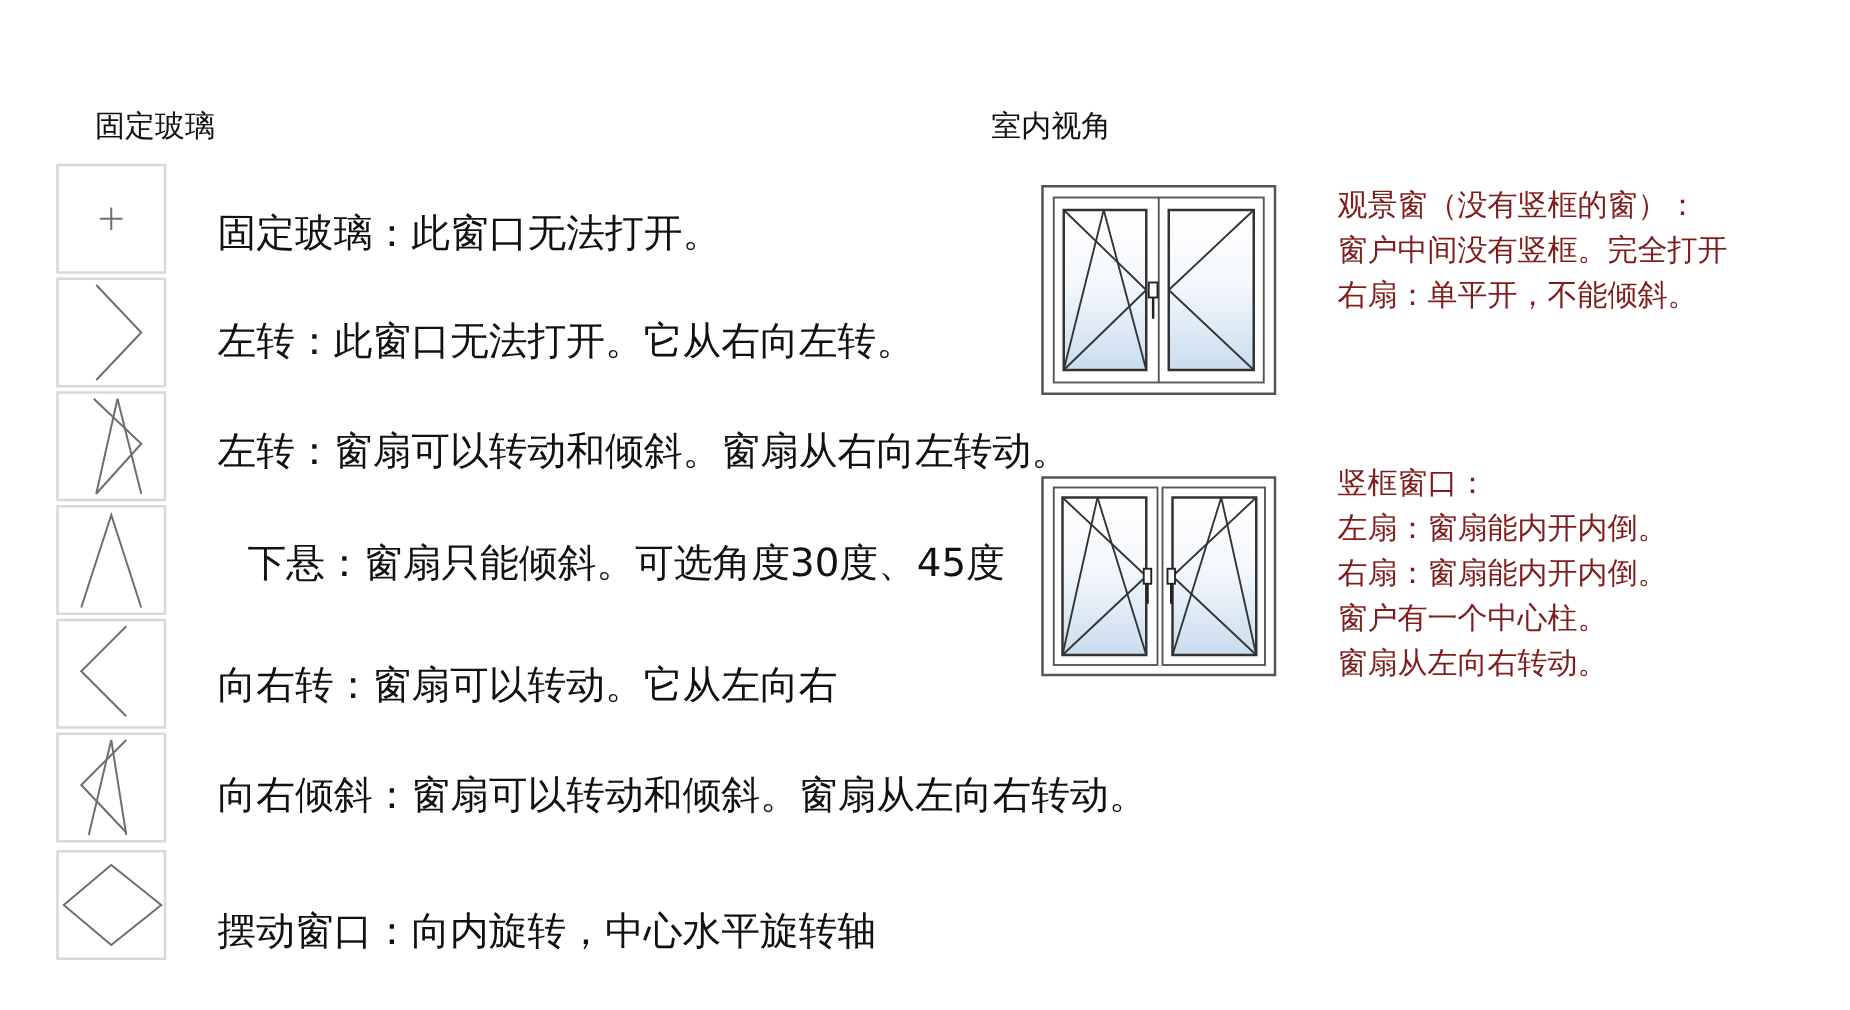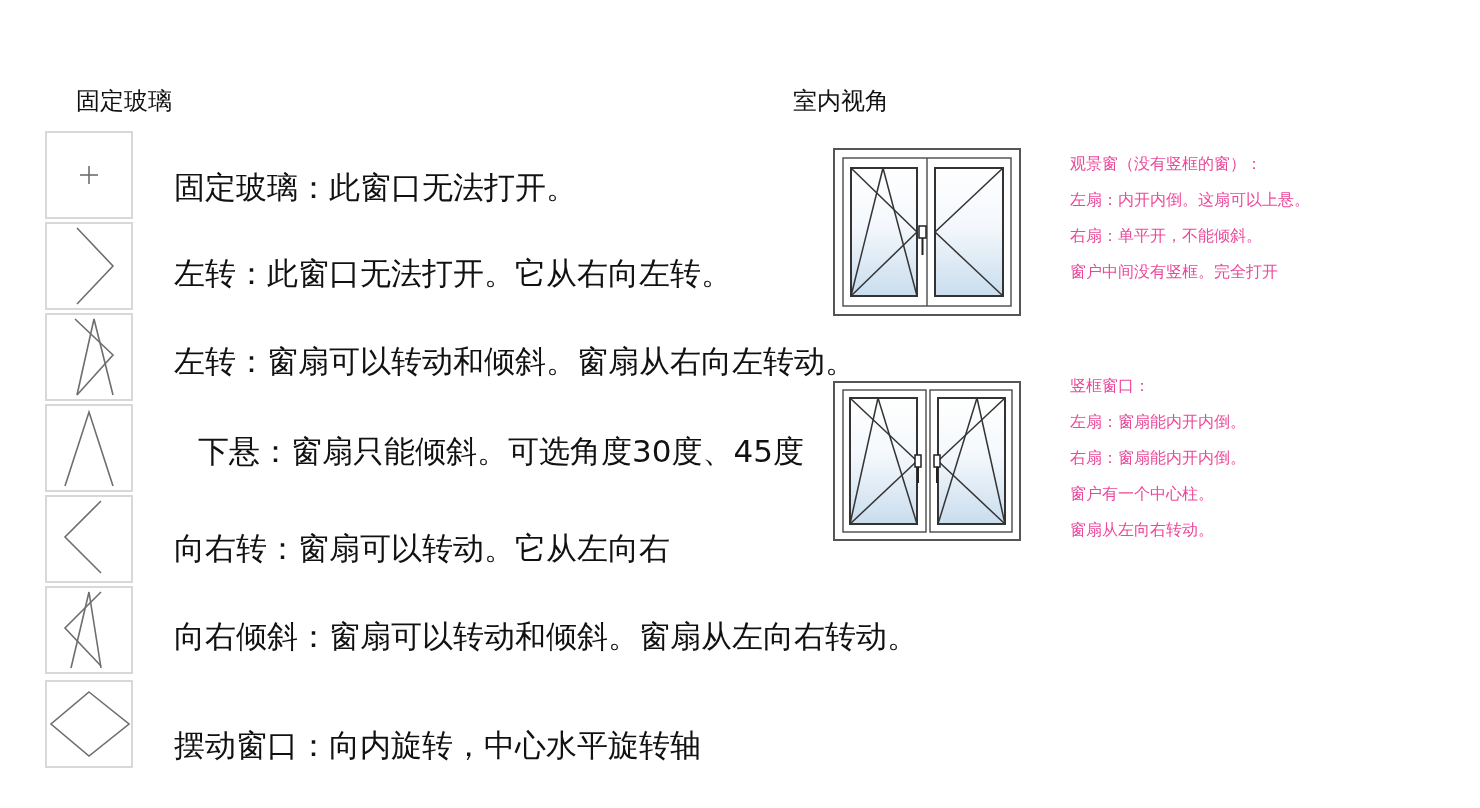--- a/index.html
+++ b/index.html
@@ -19,21 +19,21 @@
     border: 2px solid #d8d8d8; background: #fff; box-sizing: content-box;
   }
   .icon-box svg { position: absolute; left: 0; top: 0; width: 84px; height: 84px; }
   .icon-label {
     position: absolute; left: 174px; font-size: 31px; line-height: 30px; color: #111;
     white-space: nowrap;
   }
 
   .window-img { position: absolute; left: 832px; width: 190px; height: 170px; }
   .desc-block {
-    position: absolute; left: 1070px; font-size: 16px; line-height: 36px; color: #ec4899;
+    position: absolute; left: 1070px; font-size: 24px; line-height: 36px; color: #7f1d1d;
   }
   .desc-line { white-space: nowrap; }
 </style>
 </head>
 <body>
 
 <div id="h-left" class="heading">固定玻璃</div>
 <div id="h-right" class="heading">室内视角</div>
 
 <div>
@@ -123,23 +123,22 @@
       <line x1="171" y1="21" x2="103" y2="85"></line>
       <line x1="103" y1="85" x2="171" y2="149"></line>
     </g>
 
     <rect x="87" y="79" width="7" height="12" fill="#fff" stroke="#222" stroke-width="1.5"></rect>
     <line x1="90.5" y1="91" x2="90.5" y2="108" stroke="#222" stroke-width="2"></line>
   </svg>
 </div>
 <div class="desc-block" style="top:146px;">
   <div class="desc-line">观景窗（没有竖框的窗）：</div>
-  <div class="desc-line">左扇：内开内倒。这扇可以上悬。</div>
+  <div class="desc-line">窗户中间没有竖框。完全打开</div>
   <div class="desc-line">右扇：单平开，不能倾斜。</div>
-  <div class="desc-line">窗户中间没有竖框。完全打开</div>
 </div>
 
 <div class="window-img" style="top:380px;">
   <svg viewBox="0 0 190 165" width="190" height="165">
     <defs>
       <linearGradient id="glass2" x1="0" y1="0" x2="0" y2="1">
         <stop offset="0" stop-color="#ffffff"></stop>
           <stop offset="0.45" stop-color="#f4f8fc"></stop>
           <stop offset="1" stop-color="#c9ddee"></stop>
       </linearGradient>

